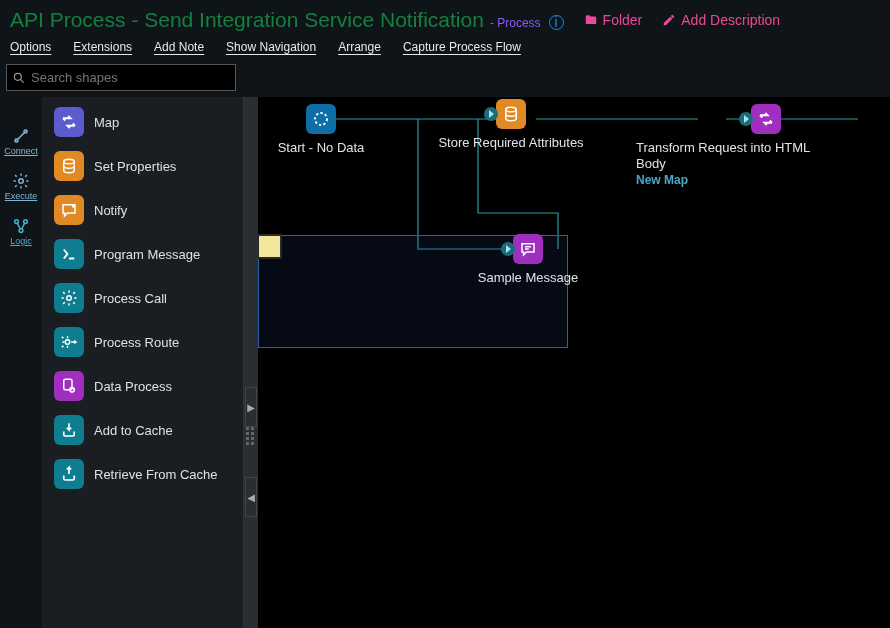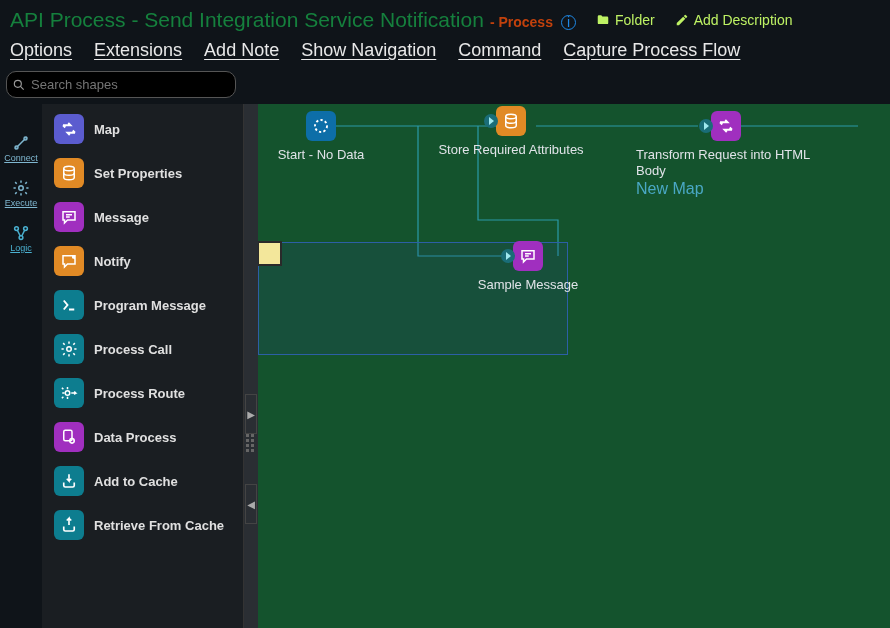--- a/index.html
+++ b/index.html
@@ -2,71 +2,71 @@
 <html><head>
 <meta charset="utf-8">
 <style>
   * { box-sizing: border-box; margin: 0; padding: 0; }
   html, body { width: 890px; height: 628px; overflow: hidden; font-family: "Segoe UI", Arial, sans-serif; background: #0f1419; color: #e0e3e8; font-size: 13px; }
   body { display: flex; flex-direction: column; }
 
   
   .header { padding: 8px 10px 4px 10px; display: flex; align-items: baseline; gap: 6px; flex-wrap: wrap; }
   .header-title { font-size: 21px; font-weight: 400; color: #15803d; }
-  .header-sub { font-size: 14px; color: #c2410c; font-weight: bold; }
+  .header-sub { font-size: 12px; color: #8b5cf6; }
   .header-info { color: #1e88e5; font-size: 14px; border: 1px solid #1e88e5; border-radius: 50%; width: 15px; height: 15px; display: inline-flex; justify-content: center; align-items: center; vertical-align: middle; margin-left: 2px; cursor: pointer;}
-  .header-link { color: #bef264; font-size: 14px; margin-left: 14px; cursor: pointer; display: inline-flex; align-items: center; gap: 5px;}
+  .header-link { color: #ec4899; font-size: 14px; margin-left: 14px; cursor: pointer; display: inline-flex; align-items: center; gap: 5px;}
   .header-link svg { width: 14px; height: 14px; }
 
   .menubar { display: flex; gap: 22px; padding: 4px 10px 10px 10px; }
-  .menubar-item { color: #e8e8e8; font-size: 18px; text-decoration: underline; text-underline-offset: 3px; cursor: pointer; }
+  .menubar-item { color: #e8e8e8; font-size: 12px; text-decoration: underline; text-underline-offset: 3px; cursor: pointer; }
 
   
   .main { flex: 1; display: flex; min-height: 0; }
 
   .search-row { padding: 0 0 6px 6px; }
   .search-wrap { position: relative; width: 230px; }
   .search-wrap svg { position: absolute; left: 6px; top: 50%; transform: translateY(-50%); width: 14px; height: 14px; color: #999; }
-  .search { width: 100%; background: #000; border: 1px solid #555; border-radius: 10px; color: #ddd; padding: 5px 6px 5px 24px; font-size: 13px; outline: none; }
+  .search { width: 100%; background: #000; border: 1px solid #555; border-radius: 0; color: #ddd; padding: 5px 6px 5px 24px; font-size: 13px; outline: none; }
 
   .leftcol { width: 42px; display: flex; flex-direction: column; padding-top: 30px; gap: 16px; background: transparent; }
   .leftcol-item { display:flex; flex-direction:column; align-items:center; gap:1px; color:#7fb7d0; font-size:9px; cursor:pointer; text-decoration: underline;}
   .leftcol-item svg { width:18px; height:18px; }
   .leftcol-item.active { color:#4ab0d0; }
 
   .palette-wrap { width:202px; background:#1a1e22; height:100%; overflow-y:auto; overflow-x:hidden; border-right:1px solid #333; position:relative;}
   .palette-wrap::-webkit-scrollbar{width:10px;}
   .palette-wrap::-webkit-scrollbar-track{background:#1a1e22;}
   .palette-wrap::-webkit-scrollbar-thumb{background:#555;border-radius:3px;}
   .palette { list-style:none; padding:3px 0 3px 4px; }
-  .palette li { display:flex; align-items:center; gap:10px; padding:7px 8px; cursor:grab;font-weight:bold;}
+  .palette li { display:flex; align-items:center; gap:10px; padding:7px 8px; cursor:grab;}
   .shape-icon { width:30px; height:30px; border-radius:6px; display:flex; align-items:center; justify-content:center; flex-shrink:0;}
   .shape-icon svg{width:18px;height:18px;color:#fff;}
   .shape-label{font-size:13px;color:#e0e0e0;}
 
   .c-indigo{background:#5b5ccf;}
   .c-orange{background:#e18a25;}
   .c-purple{background:#a02fbf;}
   .c-teal{background:#0d7d8f;}
 
   .divider-col{width:14px;background:#2a2e33;position:relative;}
   .collapse-btn{position:absolute;top:290px;left:1px;width:12px;height:40px;background:#2a2e33;color:#aaa;display:flex;align-items:center;justify-content:center;border:1px solid #444;cursor:pointer;font-size:10px;}
   .grip{position:absolute;top:330px;left:2px;width:10px;display:grid;grid-template-columns:repeat(2,3px);gap:2px;}
   .grip span{width:3px;height:3px;background:#666;}
   .expand-btn{position:absolute;top:380px;left:1px;width:12px;height:40px;background:#2a2e33;color:#aaa;display:flex;align-items:center;justify-content:center;border:1px solid #444;cursor:pointer;font-size:10px;}
 
   
-  .canvas{flex:1;background:#14532d;position:relative;overflow:hidden;}
+  .canvas{flex:1;background:#000000;position:relative;overflow:hidden;}
   svg.flow{position:absolute;inset:0;width:100%;height:100%;}
   .flow-line{stroke:#2a9aa8;stroke-width:1.2;fill:none;}
   .node{position:absolute;display:flex;flex-direction:column;align-items:center;text-align:center;width:170px;}
   .node .nicon{width:30px;height:30px;border-radius:6px;display:flex;align-items:center;justify-content:center;position:relative;}
   .node .nicon svg{width:18px;height:18px;color:#fff;}
   .node .nlabel{margin-top:6px;font-size:13px;color:#e0e3e8;line-height:1.25;}
-  .node .nsublabel{font-size:16px;color:#4aa8c5;}
+  .node .nsublabel{font-size:12px;color:#4aa8c5;font-weight:bold;}
   .arrow-badge{position:absolute;left:-12px;top:50%;transform:translateY(-50%);width:14px;height:14px;background:#1a6d78;border-radius:50%;display:flex;align-items:center;justify-content:center;}
   .arrow-badge::after{content:"";border-left:5px solid #9fe8ef;border-top:4px solid transparent;border-bottom:4px solid transparent;margin-left:1px;}
 
   .c-blue{background:#0d6ea8;}
 
   .selection{position:absolute;border:1.5px solid #2c5fa6;background:rgba(40,70,140,0.15);}
   .sel-handle{position:absolute;width:25px;height:25px;background:#f3e79b;border:2px solid #2a2a2a;top:-2px;left:-2px;}
 
 </style>
 </head>
@@ -88,21 +88,21 @@
       </svg>
     <span>Add Description</span>
   </span>
 </div>
 
 <div class="menubar">
   <span class="menubar-item">Options</span>
   <span class="menubar-item">Extensions</span>
   <span class="menubar-item">Add Note</span>
   <span class="menubar-item">Show Navigation</span>
-  <span class="menubar-item">Command</span>
+  <span class="menubar-item">Arrange</span>
   <span class="menubar-item">Capture Process Flow</span>
 </div>
 
 <div class="search-row">
   <div class="search-wrap">
     <svg viewBox="0 0 24 24" fill="none" stroke="currentColor" stroke-width="2">
         <circle cx="10" cy="10" r="6"></circle>
         <line x1="20" y1="20" x2="14.5" y2="14.5"></line>
       </svg>
     <input class="search" placeholder="Search shapes" style="">
@@ -152,29 +152,20 @@
           <div class="shape-icon c-orange">
             <svg viewBox="0 0 24 24" fill="none" stroke="#fff" stroke-width="2">
               <ellipse cx="12" cy="6" rx="7" ry="3"></ellipse>
               <path d="M5 6v12c0 1.7 3.1 3 7 3s7-1.3 7-3V6"></path>
               <path d="M5 12c0 1.7 3.1 3 7 3s7-1.3 7-3"></path>
             </svg>
           </div>
           <span class="shape-label">Set Properties</span>
         </li>
         <li>
-          <div class="shape-icon c-purple">
-            <svg viewBox="0 0 24 24" fill="none" stroke="#fff" stroke-width="2">
-              <path d="M4 5h16v11H10l-4 4v-4H4z"></path>
-              <path d="M8 9h8M8 12h5"></path>
-            </svg>
-          </div>
-          <span class="shape-label">Message</span>
-        </li>
-        <li>
           <div class="shape-icon c-orange">
             <svg viewBox="0 0 24 24" fill="none" stroke="#fff" stroke-width="2">
               <path d="M4 5h16v11H10l-4 4v-4H4zM16 6a4 4 0 0 1 4 4"></path>
               <circle cx="18" cy="7" r="1" fill="#fff"></circle>
             </svg>
           </div>
           <span class="shape-label">Notify</span>
         </li>
         <li>
           <div class="shape-icon c-teal">
@@ -272,21 +263,21 @@
         <div class="arrow-badge"></div>
         <svg viewBox="0 0 24 24" fill="none" stroke="#fff" stroke-width="2">
             <ellipse cx="12" cy="6" rx="7" ry="3"></ellipse>
             <path d="M5 6v12c0 1.7 3.1 3 7 3s7-1.3 7-3V6"></path>
             <path d="M5 12c0 1.7 3.1 3 7 3s7-1.3 7-3"></path>
           </svg>
       </div>
       <div class="nlabel">Store Required Attributes</div>
     </div>
 
-    <div class="node" style="left:373px;top:7px;width:190px;text-align:left;align-items:flex-start;padding-left:75px">
+    <div class="node" style="left:373px;top:7px;width:190px;text-align:left;align-items:center;padding-left:75px">
       <div class="nicon c-purple" style="margin-left:5px">
         <div class="arrow-badge"></div>
         <svg viewBox="0 0 24 24" fill="none" stroke="#fff" stroke-width="2.5">
             <path d="M4 7h10l-3-3M4 7l3 3M20 17H10l3 3M20 17l-3-3"></path>
           </svg>
       </div>
       <div style="margin-left:-70px;">
         <div class="nlabel">Transform Request into HTML Body</div>
         <div class="nsublabel">New Map</div>
       </div>

